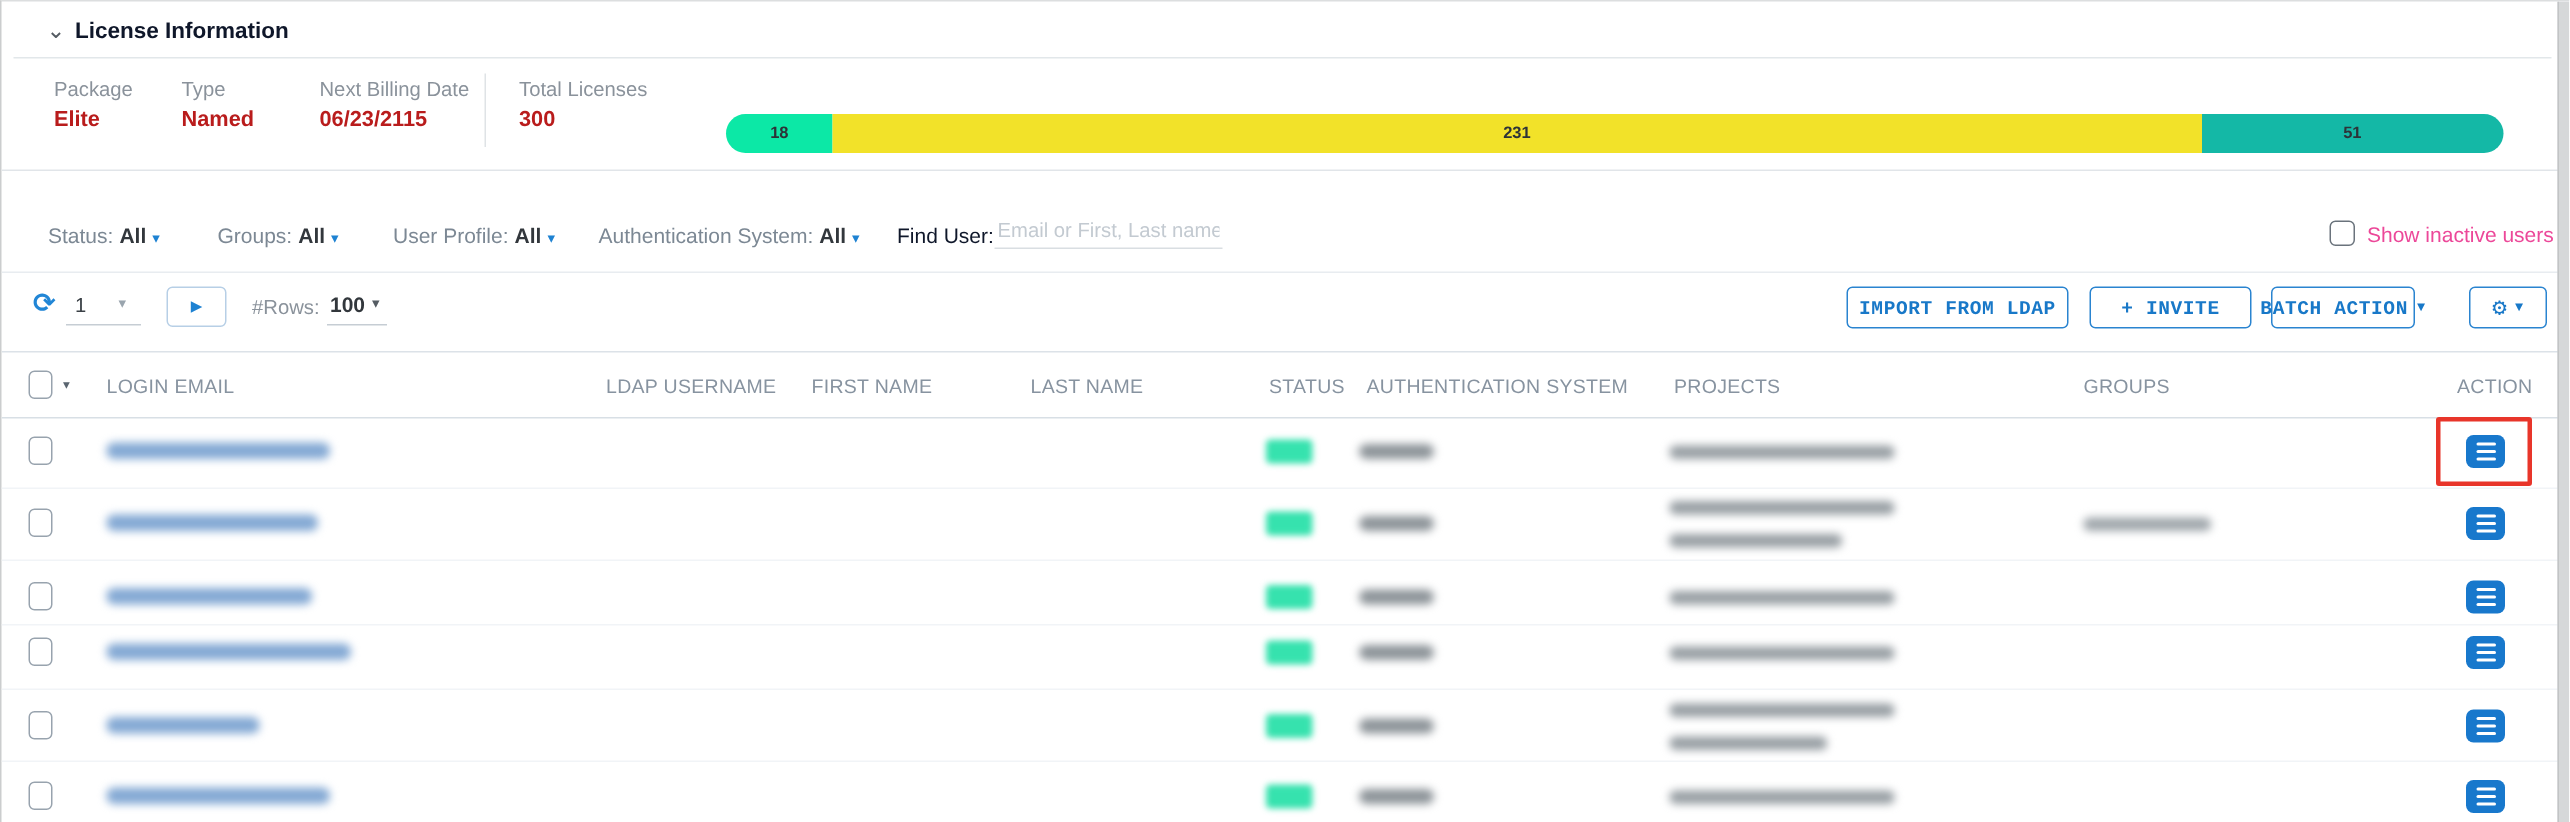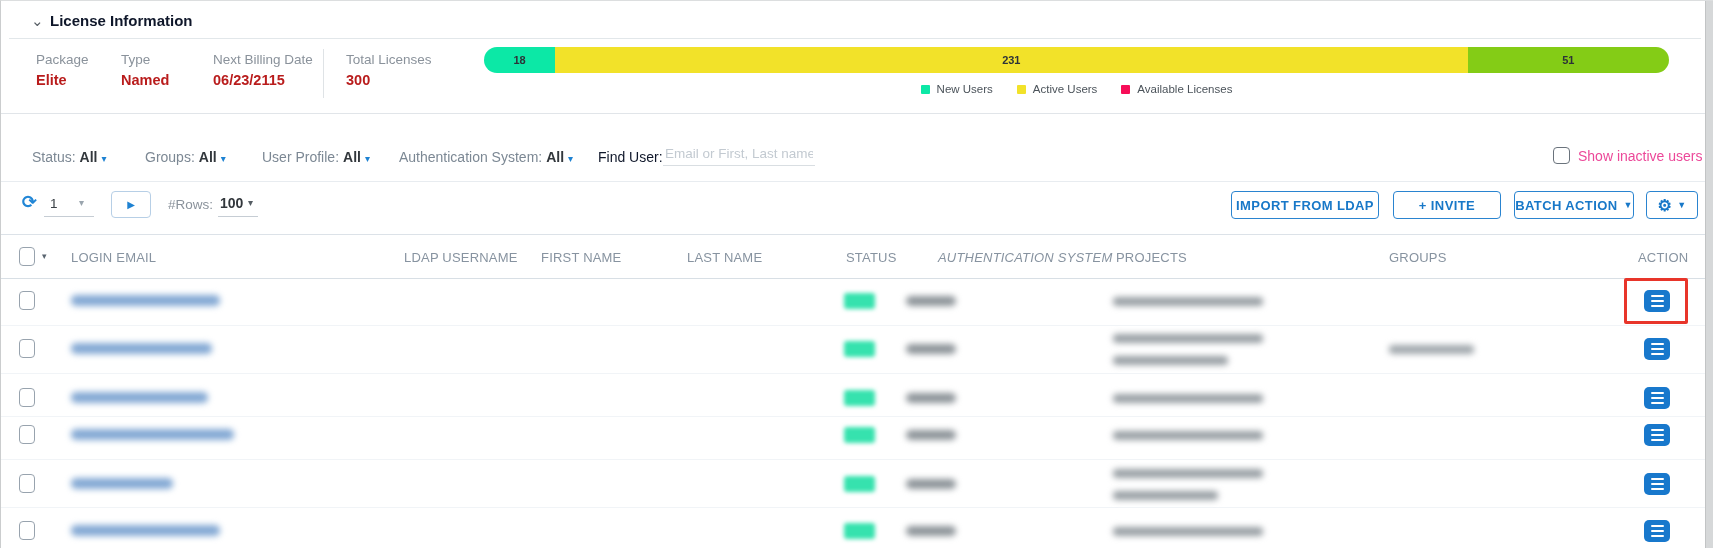--- a/index.html
+++ b/index.html
@@ -12,21 +12,21 @@
   }
   .abs{position:absolute;}
   .hline{position:absolute;left:0;width:1705px;height:1px;background:#e2e7ea;}
   
   .chev{position:absolute;left:30px;top:12px;font-size:15px;color:#555c63;line-height:15px;}
   .lic-title{position:absolute;left:49px;top:11px;font-size:15px;font-weight:700;color:#0f172a;}
   .fld-label{font-size:13.5px;color:#8a929b;}
   .fld-value{font-size:14.5px;font-weight:700;color:#b91c1c;margin-top:5px;}
   .vdiv{position:absolute;left:322px;top:48px;width:1px;height:49px;background:#dfe3e6;}
   .bar{position:absolute;left:483px;top:46px;width:1185px;height:26px;display:flex;}
-  .seg{height:100%;display:flex;align-items:center;justify-content:center;font-size:11px;font-weight:700;color:#2d3338;}
+  .seg{height:100%;display:flex;align-items:center;justify-content:center;font-size:11px;font-weight:700;color:#2d3338;margin-top:29px;}
   .legend{position:absolute;left:483px;top:82px;width:1185px;display:flex;justify-content:center;gap:24px;}
   .leg-item{display:flex;align-items:center;gap:7px;font-size:11.5px;color:#4b535a;}
   .leg-sq{width:9px;height:9px;border-radius:1px;display:inline-block;}
   
   .filter{position:absolute;top:148px;font-size:14px;color:#7c8894;white-space:nowrap;cursor:pointer;}
   .filter b{color:#32373c;font-weight:700;margin-left:4px;}
   .caret{color:#1e82d2;font-size:10px;margin-left:4px;}
   .fu-label{position:absolute;left:597px;top:148px;font-size:14px;color:#0f172a;}
   .fu-input{position:absolute;left:662px;top:141px;width:152px;height:24px;border:none;border-bottom:1px solid #d9dee2;font-size:13.5px;color:#32373c;outline:none;font-family:inherit;background:transparent;}
   .fu-input::placeholder{color:#c3cad1;}
@@ -36,21 +36,21 @@
   .refresh{position:absolute;left:21px;top:192px;font-size:18px;font-weight:700;color:#2186d6;cursor:pointer;line-height:18px;}
   .pgnum{position:absolute;left:49px;top:195px;font-size:13.5px;color:#3a4046;}
   .pgcaret{position:absolute;left:78px;top:196px;font-size:10px;color:#9aa5ae;cursor:pointer;}
   .pgline{position:absolute;left:43px;top:215px;width:50px;height:1px;background:#c6cdd4;}
   .playbtn{position:absolute;left:110px;top:190px;width:40px;height:27px;border:1px solid #b7cfe6;border-radius:4px;background:#fff;display:flex;align-items:center;justify-content:center;cursor:pointer;}
   .playbtn span{color:#1e82d2;font-size:10px;}
   .rows-label{position:absolute;left:167px;top:196px;font-size:13.5px;color:#8a929b;}
   .rows-val{position:absolute;left:219px;top:194px;font-size:14px;font-weight:700;color:#32373c;cursor:pointer;}
   .rows-caret{position:absolute;left:247px;top:196px;font-size:10px;color:#555c63;}
   .rows-line{position:absolute;left:217px;top:215px;width:40px;height:1px;background:#c6cdd4;}
-  .obtn{position:absolute;top:190px;height:28px;border:1px solid #2a84d0;border-radius:4px;background:#fff;color:#1878c8;font-size:13px;font-weight:700;letter-spacing:.4px;display:flex;align-items:center;justify-content:center;cursor:pointer;white-space:nowrap;font-family:Liberation Sans, sans-serif;}
+  .obtn{position:absolute;top:190px;height:28px;border:1px solid #2a84d0;border-radius:4px;background:#fff;color:#1878c8;font-size:13px;font-weight:700;letter-spacing:.4px;display:flex;align-items:center;justify-content:center;cursor:pointer;white-space:nowrap;font-family:Liberation Mono, monospace;}
   
   .th{position:absolute;top:249px;font-size:13px;color:#8793a0;letter-spacing:.2px;white-space:nowrap;}
   .hdr-cb{position:absolute;left:18px;top:246px;width:16px;height:19px;border:1.5px solid #98a3ae;border-radius:4px;background:#fff;cursor:pointer;}
   .hdr-caret{position:absolute;left:41px;top:250px;font-size:9px;color:#5a6570;cursor:pointer;}
   .highlight{position:absolute;left:1623px;top:277px;width:64px;height:46px;border:3px solid #e8352a;border-radius:2px;pointer-events:none;}
   .rstrip{position:absolute;right:0;top:0;width:8px;height:548px;background:#d6d8d9;border-left:1px solid #c2c4c5;}
 </style>
 </head>
 <body>
 
@@ -78,36 +78,22 @@
     <div class="fld-value">300</div>
   </div>
 
   <div class="bar" id="license-bar">
       <div class="seg" style="width: 6%; background: rgb(12, 232, 166); border-radius: 13px 0px 0px 13px;">
         <span>18</span>
       </div>
       <div class="seg" style="width: 77%; background: rgb(242, 226, 41);">
         <span>231</span>
       </div>
-      <div class="seg" style="width: 17%; background: #84cc16; border-radius: 0px 13px 13px 0px;">
+      <div class="seg" style="width: 17%; background: #14b8a6; border-radius: 0px 13px 13px 0px;">
         <span>51</span>
-      </div>
-    </div>
-  <div class="legend" id="legend">
-      <div class="leg-item">
-        <span class="leg-sq" style="background: rgb(12, 232, 166);"></span>
-        <span>New Users</span>
-      </div>
-      <div class="leg-item">
-        <span class="leg-sq" style="background: rgb(242, 226, 41);"></span>
-        <span>Active Users</span>
-      </div>
-      <div class="leg-item">
-        <span class="leg-sq" style="background: rgb(247, 13, 88);"></span>
-        <span>Available Licenses</span>
       </div>
     </div>
 
   <div class="hline" style="top:112px;background:#e1e5e9;"></div>
 
   <div class="filter" style="left:31px;">
     <span>Status:</span><b>All</b><span class="caret">▾</span>
   </div>
   <div class="filter" style="left:144px;">
     <span>Groups:</span><b>All</b><span class="caret">▾</span>
@@ -132,38 +118,38 @@
   <div class="playbtn">
       <span>▶</span>
     </div>
   <div class="rows-label">#Rows:</div>
   <div class="rows-val">100</div>
   <div class="rows-caret">▾</div>
   <div class="rows-line"></div>
 
   <button class="obtn" style="left:1230px;width:148px;">IMPORT FROM LDAP</button>
   <button class="obtn" style="left:1392px;width:108px;">+ INVITE</button>
-  <button class="obtn" style="left:1513px;width:120px;">
+  <button class="obtn" style="left:1513px;width:96px;">
       <span>BATCH ACTION</span>
       <span style="font-size:9px;margin-left:6px;">▼</span>
     </button>
   <button class="obtn" style="left:1645px;width:52px;">
       <span style="font-size:16px;">⚙</span>
       <span style="font-size:9px;margin-left:5px;">▼</span>
     </button>
 
   <div class="hline" style="top:233px;background:#dce2e8;"></div>
   <div class="hdr-cb"></div>
   <div class="hdr-caret">▾</div>
   <div class="th" style="left:70px;">LOGIN EMAIL</div>
   <div class="th" style="left:403px;">LDAP USERNAME</div>
   <div class="th" style="left:540px;">FIRST NAME</div>
   <div class="th" style="left:686px;">LAST NAME</div>
   <div class="th" style="left:845px;">STATUS</div>
-  <div class="th" style="left:937px;font-style:italic;">AUTHENTICATION SYSTEM</div>
+  <div class="th" style="left:910px;">AUTHENTICATION SYSTEM</div>
   <div class="th" style="left:1115px;">PROJECTS</div>
   <div class="th" style="left:1388px;">GROUPS</div>
   <div class="th" style="left:1637px;">ACTION</div>
   <div class="hline" style="top:277px;background:#d8dfe5;"></div>
 
   <div class="abs" id="rows-layer" style="left:0;top:0;width:1713px;height:548px;">
       <div style="position: absolute; left: 0px; top: 324px; width: 1705px; height: 1px; background: rgb(241, 244, 247);"></div>
       <div style="position: absolute; left: 0px; top: 372px; width: 1705px; height: 1px; background: rgb(241, 244, 247);"></div>
       <div style="position: absolute; left: 0px; top: 415px; width: 1705px; height: 1px; background: rgb(241, 244, 247);"></div>
       <div style="position: absolute; left: 0px; top: 458px; width: 1705px; height: 1px; background: rgb(241, 244, 247);"></div>

